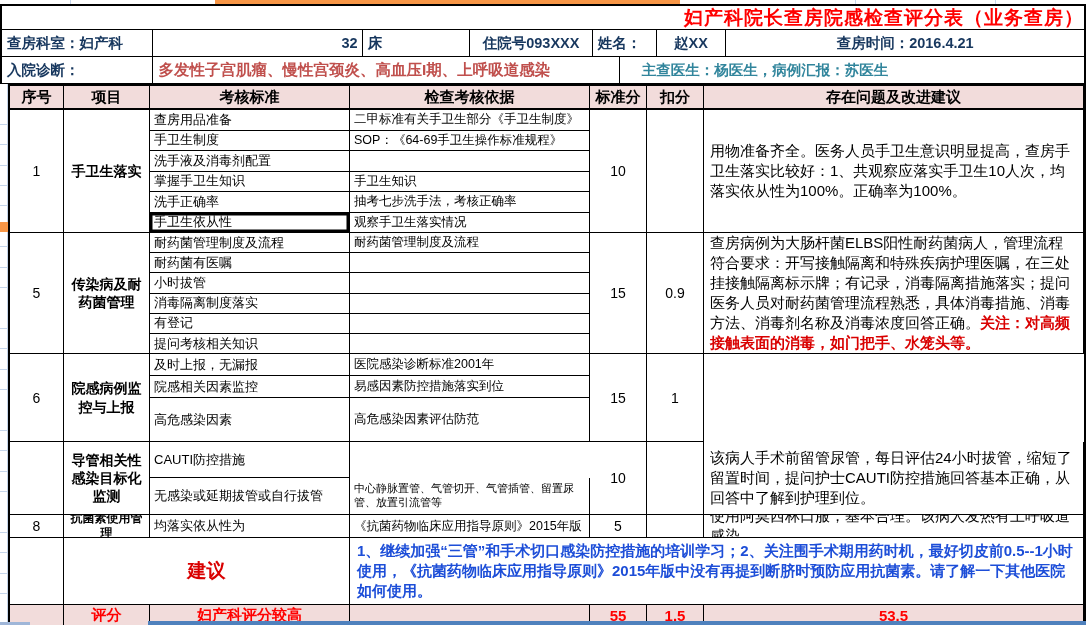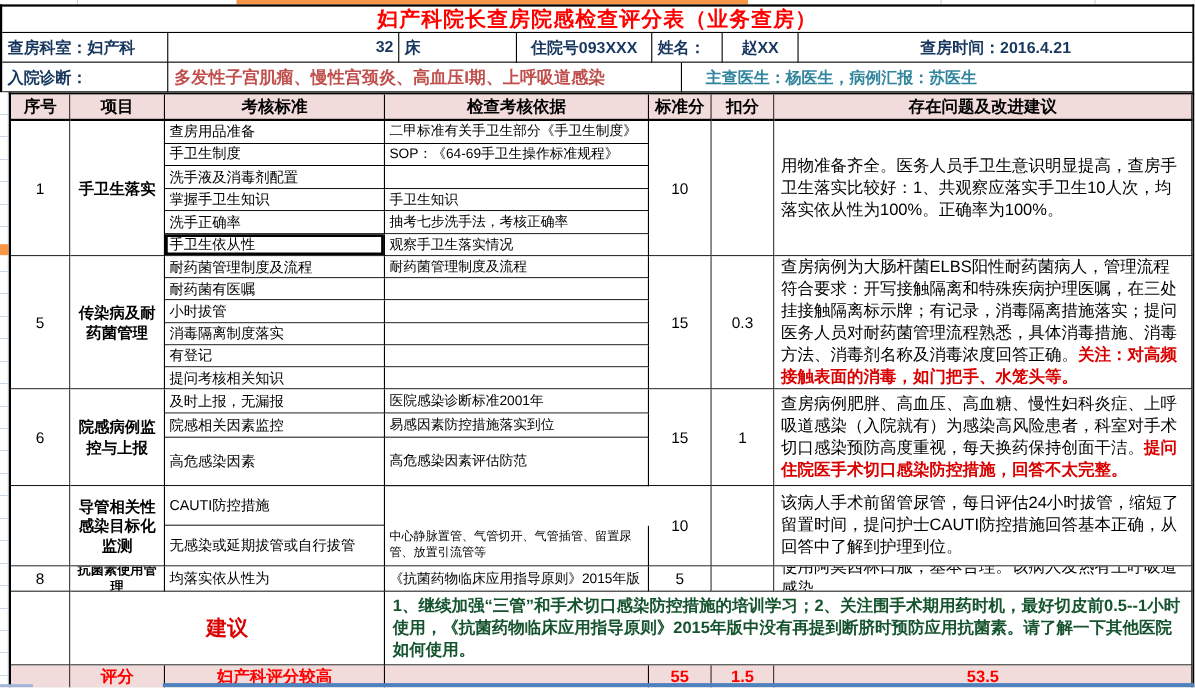--- a/index.html
+++ b/index.html
@@ -10,21 +10,21 @@
   .orange-bar{position:absolute;left:215px;top:0;width:465px;height:4px;background:#F79646;}
   .ts-line{position:absolute;top:0;width:1px;height:4px;background:#c5d5ea;}
   
   .head-block{position:absolute;left:0;top:4px;width:1086px;height:80px;box-sizing:border-box;
               border:2px solid #000;border-bottom:none;}
   .row{display:flex;box-sizing:border-box;}
   .hcell{box-sizing:border-box;border-right:1px solid #000;border-bottom:1px solid #000;
          display:flex;align-items:center;overflow:hidden;white-space:nowrap;}
   .hcell:last-child{border-right:none;}
   .title-row{height:24px;}
-  .title-cell{width:100%;justify-content:center;border-right:none;}
+  .title-cell{width:100%;justify-content:flex-end;border-right:none;}
   .title-text{color:#FF0000;font-weight:bold;font-size:19px;letter-spacing:1px;}
   .info-row,.diag-row{height:27px;font-weight:bold;color:#17375E;font-size:14.5px;}
   .lpad{padding-left:5px;}
   .rpad{justify-content:flex-end;padding-right:4px;}
   .ctr{justify-content:center;}
   .diag-text{color:#C0504D;font-size:15.5px;}
   .doctors{color:#31859C;padding-left:22px;font-size:14.5px;}
   
   .left-strip{position:absolute;left:0;top:84px;width:8px;height:541px;box-sizing:border-box;
       border-right:1px solid #c5d5ea;
@@ -43,21 +43,21 @@
   .item{font-size:14px;justify-content:center;text-align:center;line-height:1.3;padding:0 1px;font-weight:bold;}
   .item-sm{font-size:12px;}
   .std{font-size:13px;padding-left:4px;white-space:nowrap;}
   .bas{font-size:12.5px;padding-left:4px;white-space:nowrap;}
   .bas-wrap{white-space:normal;font-size:11px;line-height:1.25;padding-right:2px;}
   .sel{box-shadow:inset 0 0 0 2.5px #000;}
   .probc{padding:0;}
   .pin{font-size:15px;line-height:20px;padding:1px 6px;width:100%;}
   .pr{color:#D90000;font-weight:bold;}
   .sugg-label{color:#D90000;font-weight:bold;font-size:19px;justify-content:center;}
-  .sugg{color:#14532d;font-weight:bold;font-size:15px;line-height:20px;padding:0 7px;}
+  .sugg{color:#1d4ed8;font-weight:bold;font-size:15px;line-height:20px;padding:0 7px;}
   .fin{background:#F2DCDB;color:#FF0000;font-weight:bold;font-size:15px;justify-content:center;}
   
   .bottom-line{position:absolute;left:148px;top:621px;width:938px;height:4px;background:#4F81BD;}
   .bottom-stub{position:absolute;left:0;top:622px;width:30px;height:3px;background:#9fb6d8;}
 </style>
 </head>
 <body>
 
 <div class="sheet">
 
@@ -132,38 +132,35 @@
     <div class="c std" style="grid-row:11;grid-column:3">消毒隔离制度落实</div>
     <div class="c std" style="grid-row:12;grid-column:3">有登记</div>
     <div class="c std" style="grid-row:13;grid-column:3">提问考核相关知识</div>
     <div class="c bas" style="grid-row:8;grid-column:4">耐药菌管理制度及流程</div>
     <div class="c bas" style="grid-row:9;grid-column:4"></div>
     <div class="c bas" style="grid-row:10;grid-column:4"></div>
     <div class="c bas" style="grid-row:11;grid-column:4"></div>
     <div class="c bas" style="grid-row:12;grid-column:4"></div>
     <div class="c bas" style="grid-row:13;grid-column:4"></div>
     <div class="c num" style="grid-row:8/14;grid-column:5">15</div>
-    <div class="c num" style="grid-row:8/14;grid-column:6">0.3</div>
+    <div class="c num" style="grid-row:8/14;grid-column:6">0.9</div>
     <div class="c probc" style="grid-row:8/14;grid-column:7">
       <div class="pin"><span>查房病例为大肠杆菌ELBS阳性耐药菌病人，管理流程符合要求：开写接触隔离和特殊疾病护理医嘱，在三处挂接触隔离标示牌；有记录，消毒隔离措施落实；提问医务人员对耐药菌管理流程熟悉，具体消毒措施、消毒方法、消毒剂名称及消毒浓度回答正确。</span><span class="pr">关注：对高频接触表面的消毒，如门把手、水笼头等。</span></div>
     </div>
 
     <div class="c num" style="grid-row:14/17;grid-column:1">6</div>
     <div class="c item" style="grid-row:14/17;grid-column:2">院感病例监控与上报</div>
     <div class="c std" style="grid-row:14;grid-column:3">及时上报，无漏报</div>
     <div class="c std" style="grid-row:15;grid-column:3">院感相关因素监控</div>
     <div class="c std" style="grid-row:16;grid-column:3">高危感染因素</div>
     <div class="c bas" style="grid-row:14;grid-column:4">医院感染诊断标准2001年</div>
     <div class="c bas" style="grid-row:15;grid-column:4">易感因素防控措施落实到位</div>
     <div class="c bas" style="grid-row:16;grid-column:4">高危感染因素评估防范</div>
     <div class="c num" style="grid-row:14/17;grid-column:5">15</div>
     <div class="c num" style="grid-row:14/17;grid-column:6">1</div>
-    <div class="c probc" style="grid-row:14/17;grid-column:7">
-      <div class="pin"><span>查房病例肥胖、高血压、高血糖、慢性妇科炎症、上呼吸道感染（入院就有）为感染高风险患者，科室对手术切口感染预防高度重视，每天换药保持创面干洁。</span><span class="pr">提问住院医手术切口感染防控措施，回答不太完整。</span></div>
-    </div>
 
     <div class="c num" style="grid-row:17/19;grid-column:1"></div>
     <div class="c item" style="grid-row:17/19;grid-column:2">导管相关性感染目标化监测</div>
     <div class="c std" style="grid-row:17;grid-column:3">CAUTI防控措施</div>
     <div class="c std" style="grid-row:18;grid-column:3">无感染或延期拔管或自行拔管</div>
     <div class="c bas bas-wrap" style="grid-row:18;grid-column:4">中心静脉置管、气管切开、气管插管、留置尿管、放置引流管等</div>
     <div class="c num" style="grid-row:17/19;grid-column:5">10</div>
     <div class="c num" style="grid-row:17/19;grid-column:6"></div>
     <div class="c probc" style="grid-row:17/19;grid-column:7">
       <div class="pin"><span>该病人手术前留管尿管，每日评估24小时拔管，缩短了留置时间，提问护士CAUTI防控措施回答基本正确，从回答中了解到护理到位。</span><span class="pr"></span></div>

